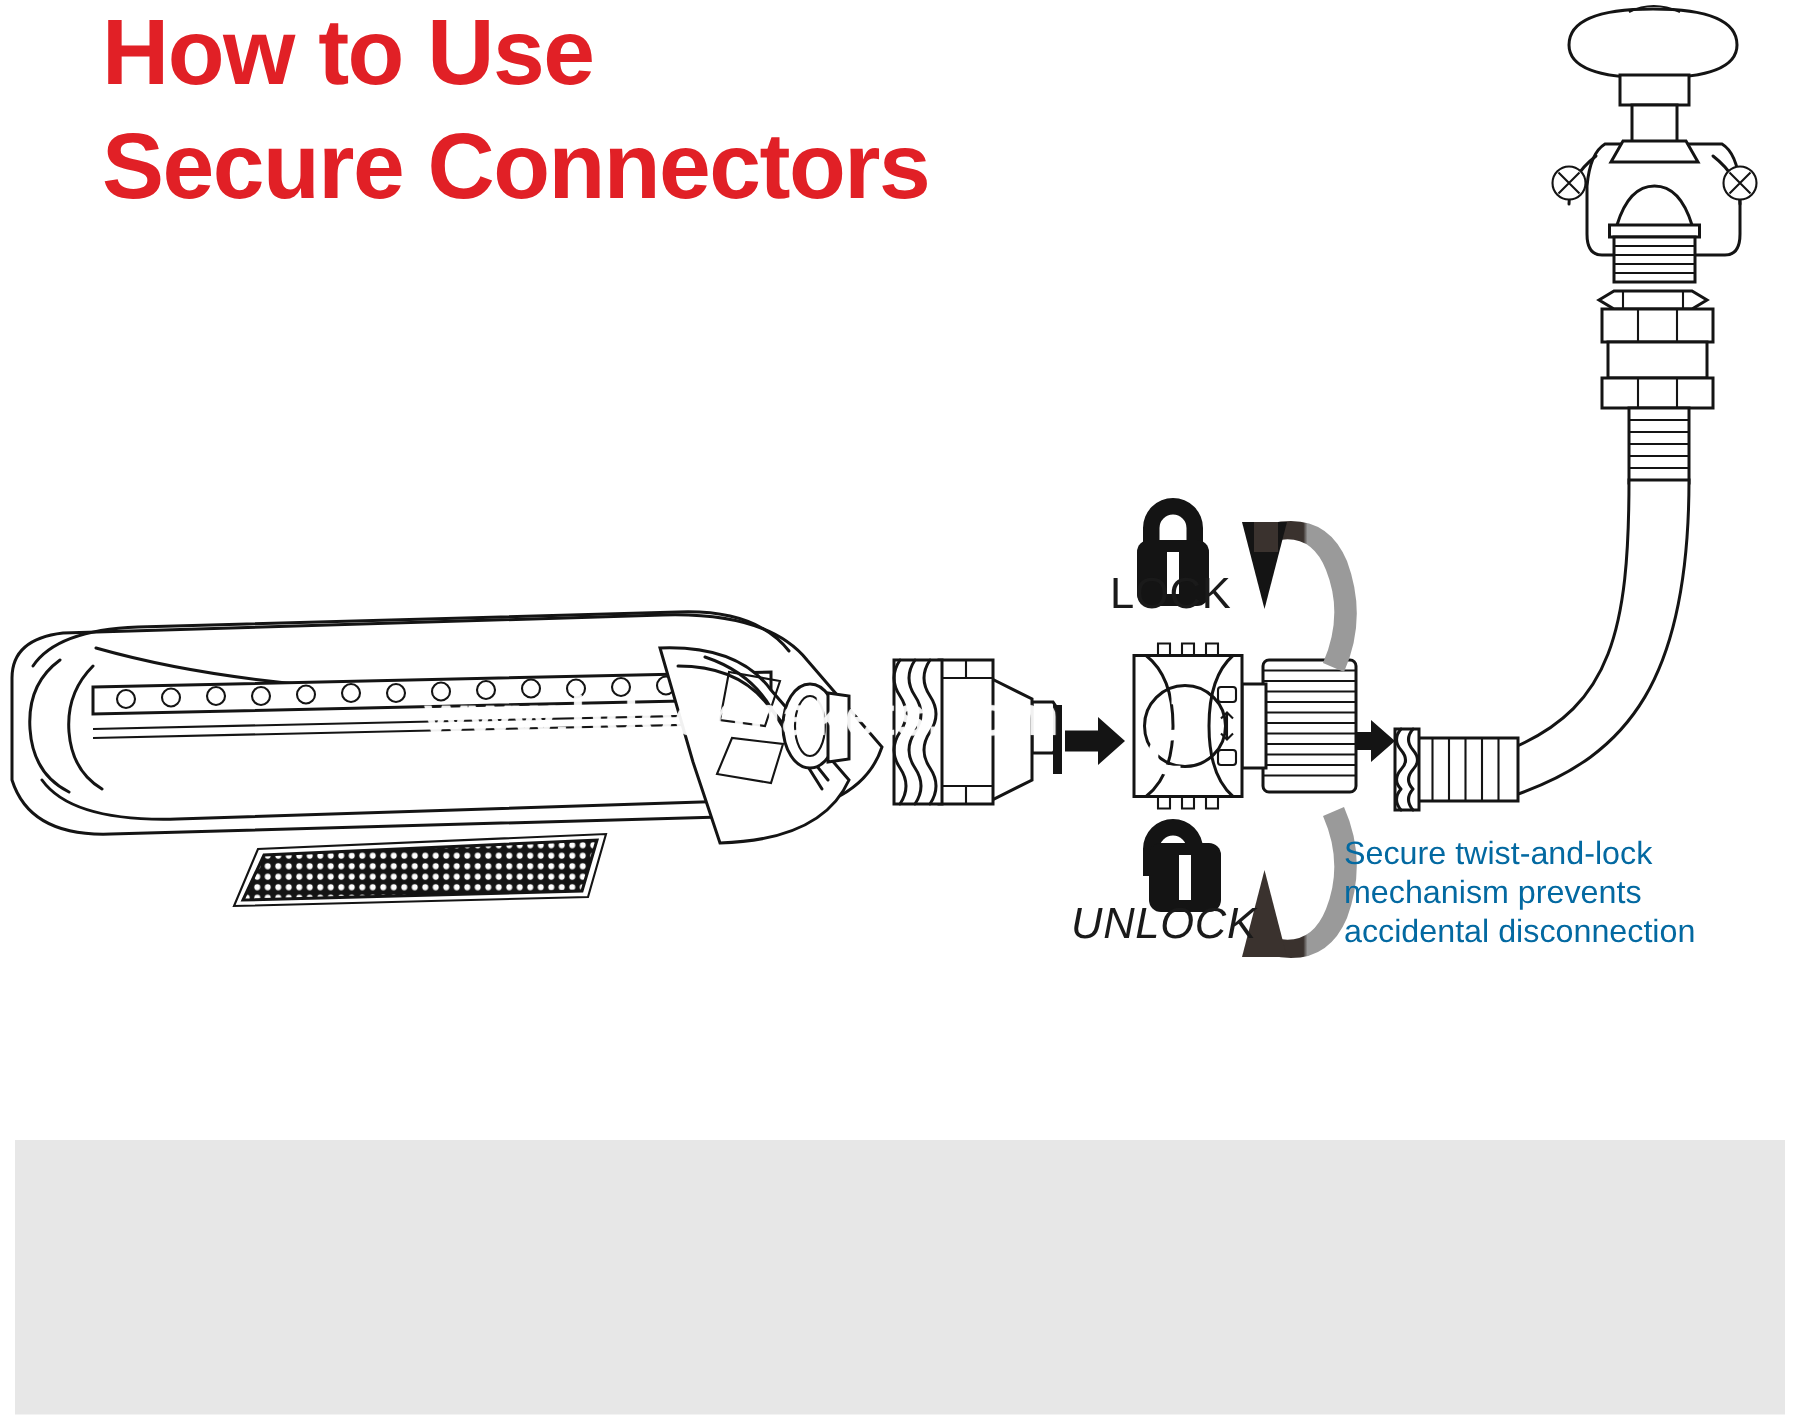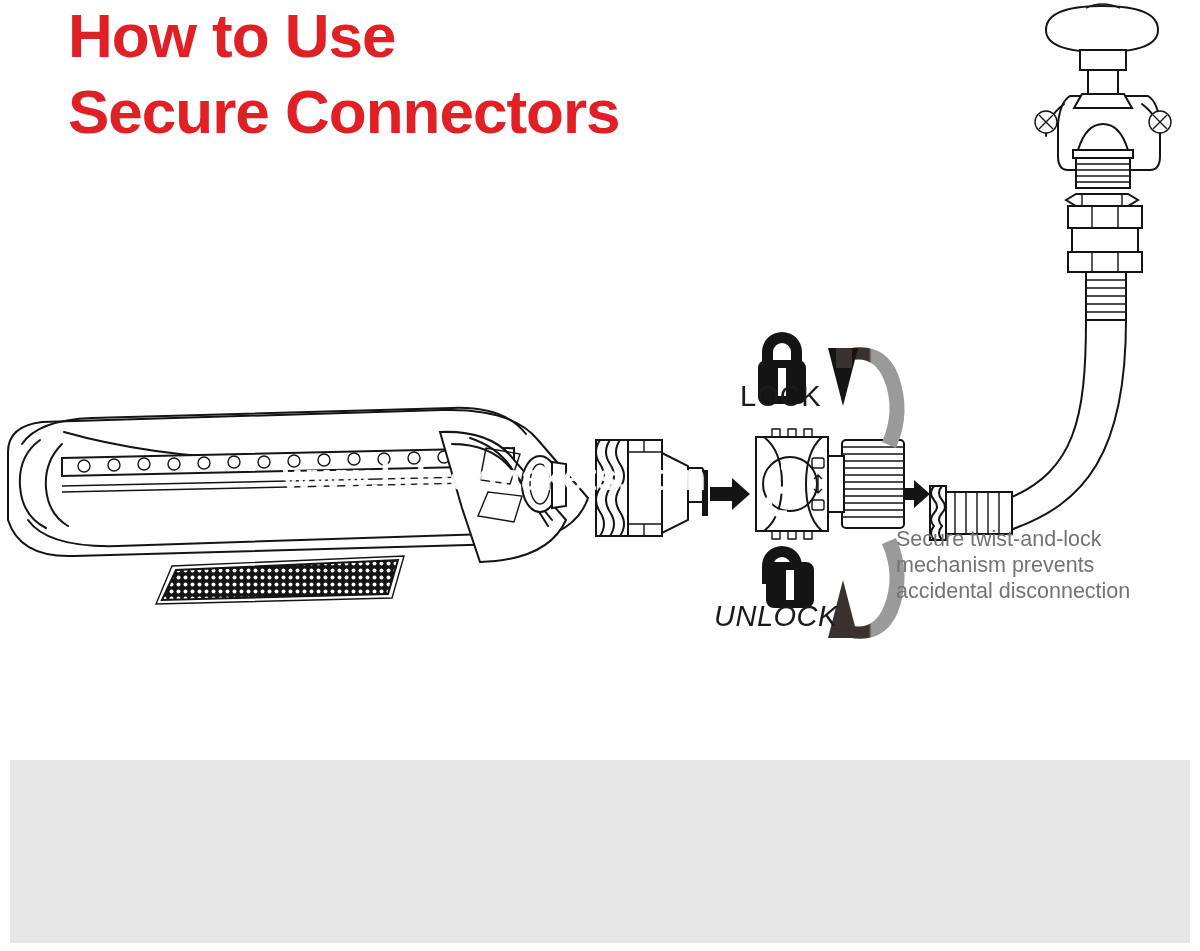--- a/index.html
+++ b/index.html
@@ -17,22 +17,22 @@
   .diagram{position:absolute;left:0;top:0;width:1200px;height:760px;}
   .diagram svg{display:block;}
 
   
   .lock-label{position:absolute;color:#1a1a1a;font-size:29px;letter-spacing:0.5px;
               white-space:nowrap;}
   #lock-text{left:740px;top:380px;}
   #unlock-text{left:714px;top:600px;font-style:italic;}
 
   
-  .secure-note{position:absolute;left:896px;top:526px;width:300px;
-               color:#737373;font-size:21.5px;line-height:26px;}
+  .secure-note{position:absolute;left:896px;top:556px;width:300px;
+               color:#0369a1;font-size:21.5px;line-height:26px;}
 
   
   .watermark{position:absolute;left:268px;top:457px;width:680px;height:44px;
              color:rgba(255,255,255,0.85);font-size:37px;font-weight:600;
              letter-spacing:0.5px;white-space:nowrap;
              text-shadow:0 0 1px rgba(255,255,255,0.6);
              mix-blend-mode:screen;pointer-events:none;margin-left:15px;}
 
   
   .bottom-panel{position:absolute;left:10px;top:760px;width:1180px;height:183px;

